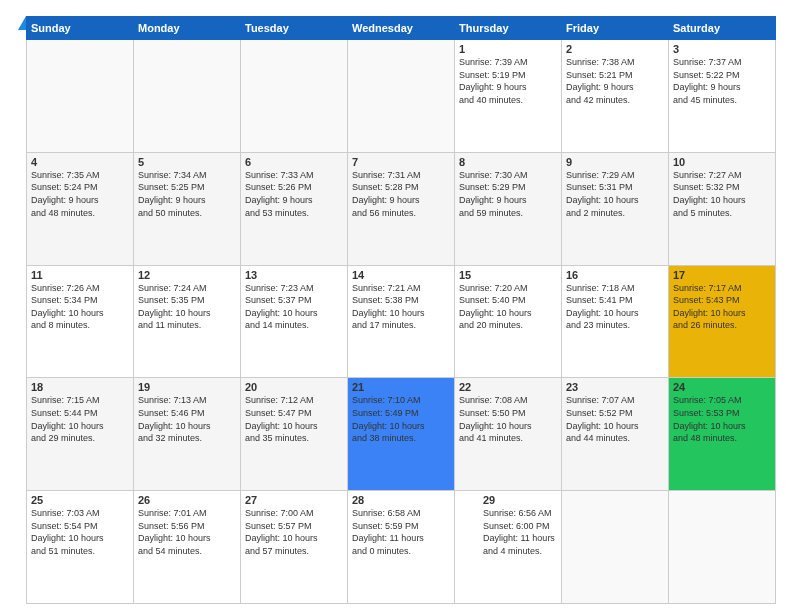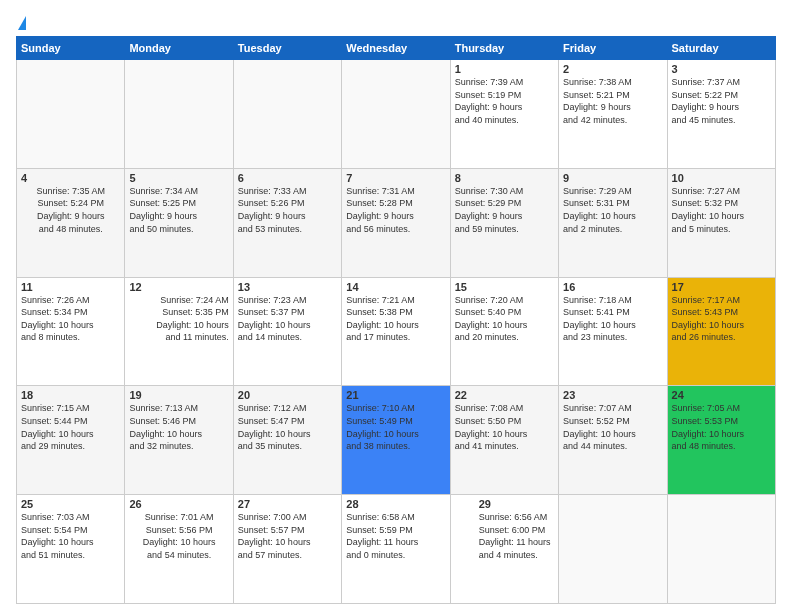--- a/index.html
+++ b/index.html
@@ -8,21 +8,21 @@
       background: #fff;
       width: 792px;
       height: 612px;
       overflow: hidden;
     }
     .page {
       width: 792px;
       height: 612px;
       padding: 16px 16px 8px 16px;
       display: flex;
-      flex-direction: column;
+      flex-direction: row;
     }
     .header {
       display: flex;
       align-items: flex-start;
       justify-content: space-between;
       margin-bottom: 6px;
     }
     .logo {
       display: flex;
       flex-direction: column;
@@ -150,21 +150,21 @@
             <span class="day-num">3</span>
             <div class="day-info" style="white-space: pre-line;">Sunrise: 7:37 AM
 Sunset: 5:22 PM
 Daylight: 9 hours
 and 45 minutes.</div>
           </td>
         </tr>
         <tr>
           <td style="background: rgb(245, 245, 245);">
             <span class="day-num">4</span>
-            <div class="day-info" style="white-space: pre-line; text-align: center;">Sunrise: 7:35 AM
+            <div class="day-info" style="white-space: pre-line;">Sunrise: 7:35 AM
 Sunset: 5:24 PM
 Daylight: 9 hours
 and 48 minutes.</div>
           </td>
           <td style="background: rgb(245, 245, 245);">
             <span class="day-num">5</span>
             <div class="day-info" style="white-space: pre-line;">Sunrise: 7:34 AM
 Sunset: 5:25 PM
 Daylight: 9 hours
 and 50 minutes.</div>
@@ -208,21 +208,21 @@
         <tr>
           <td style="background: rgb(255, 255, 255);">
             <span class="day-num">11</span>
             <div class="day-info" style="white-space: pre-line;">Sunrise: 7:26 AM
 Sunset: 5:34 PM
 Daylight: 10 hours
 and 8 minutes.</div>
           </td>
           <td style="background: rgb(255, 255, 255);">
             <span class="day-num">12</span>
-            <div class="day-info" style="white-space: pre-line; text-align: right;">Sunrise: 7:24 AM
+            <div class="day-info" style="white-space: pre-line;">Sunrise: 7:24 AM
 Sunset: 5:35 PM
 Daylight: 10 hours
 and 11 minutes.</div>
           </td>
           <td style="background: rgb(255, 255, 255);">
             <span class="day-num">13</span>
             <div class="day-info" style="white-space: pre-line;">Sunrise: 7:23 AM
 Sunset: 5:37 PM
 Daylight: 10 hours
 and 14 minutes.</div>
@@ -310,21 +310,21 @@
         <tr>
           <td style="background: rgb(255, 255, 255);">
             <span class="day-num">25</span>
             <div class="day-info" style="white-space: pre-line;">Sunrise: 7:03 AM
 Sunset: 5:54 PM
 Daylight: 10 hours
 and 51 minutes.</div>
           </td>
           <td style="background: rgb(255, 255, 255);">
             <span class="day-num">26</span>
-            <div class="day-info" style="white-space: pre-line; text-align: center;">Sunrise: 7:01 AM
+            <div class="day-info" style="white-space: pre-line;">Sunrise: 7:01 AM
 Sunset: 5:56 PM
 Daylight: 10 hours
 and 54 minutes.</div>
           </td>
           <td style="background: rgb(255, 255, 255);">
             <span class="day-num">27</span>
             <div class="day-info" style="white-space: pre-line;">Sunrise: 7:00 AM
 Sunset: 5:57 PM
 Daylight: 10 hours
 and 57 minutes.</div>

